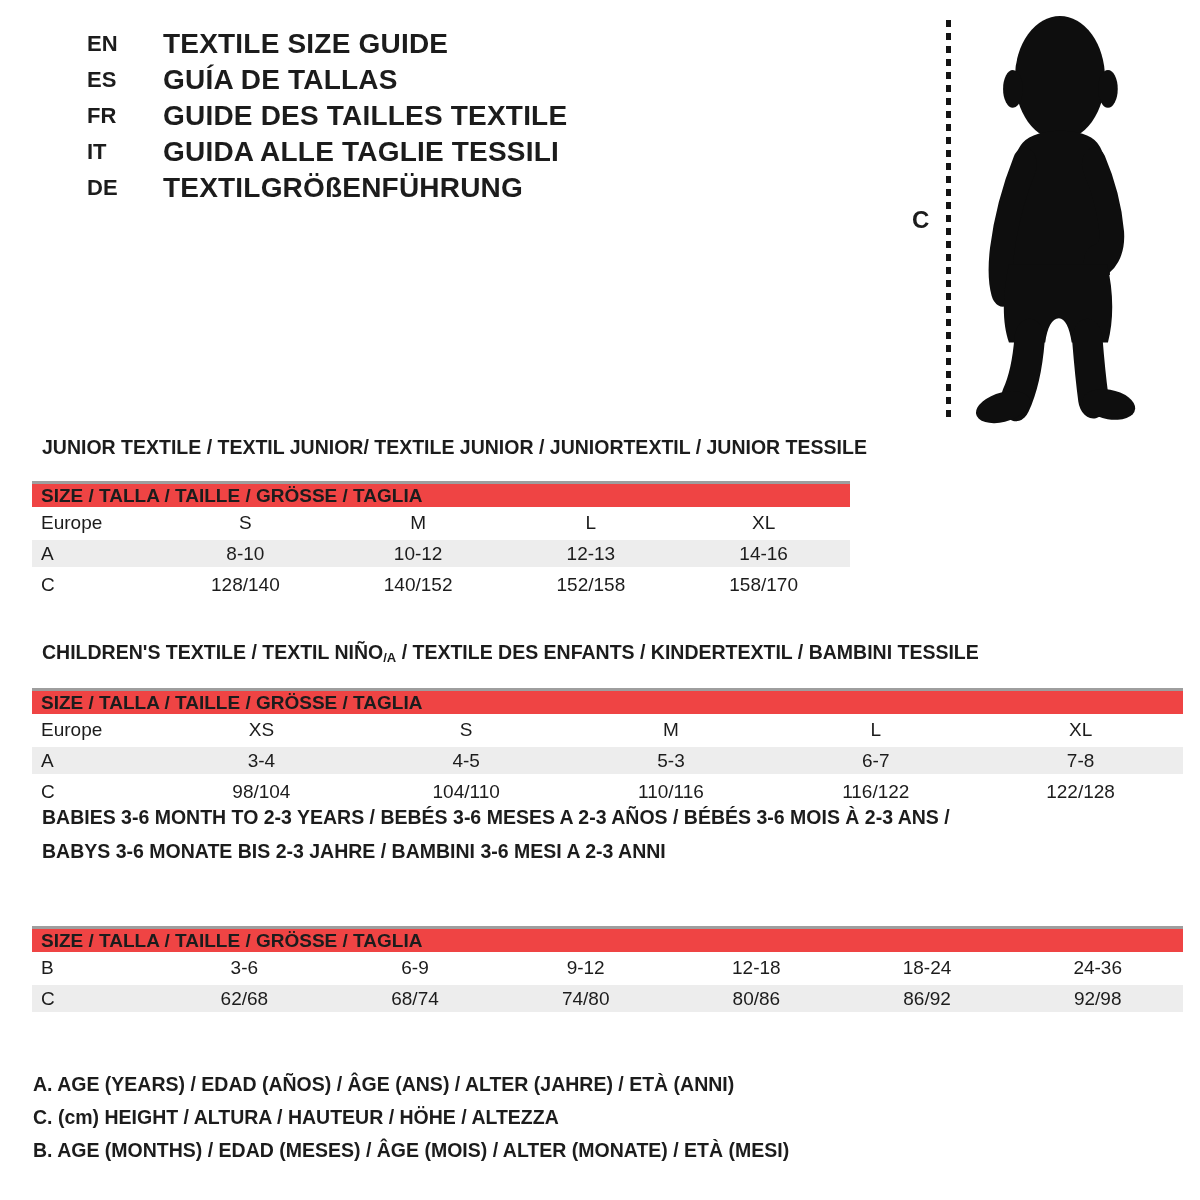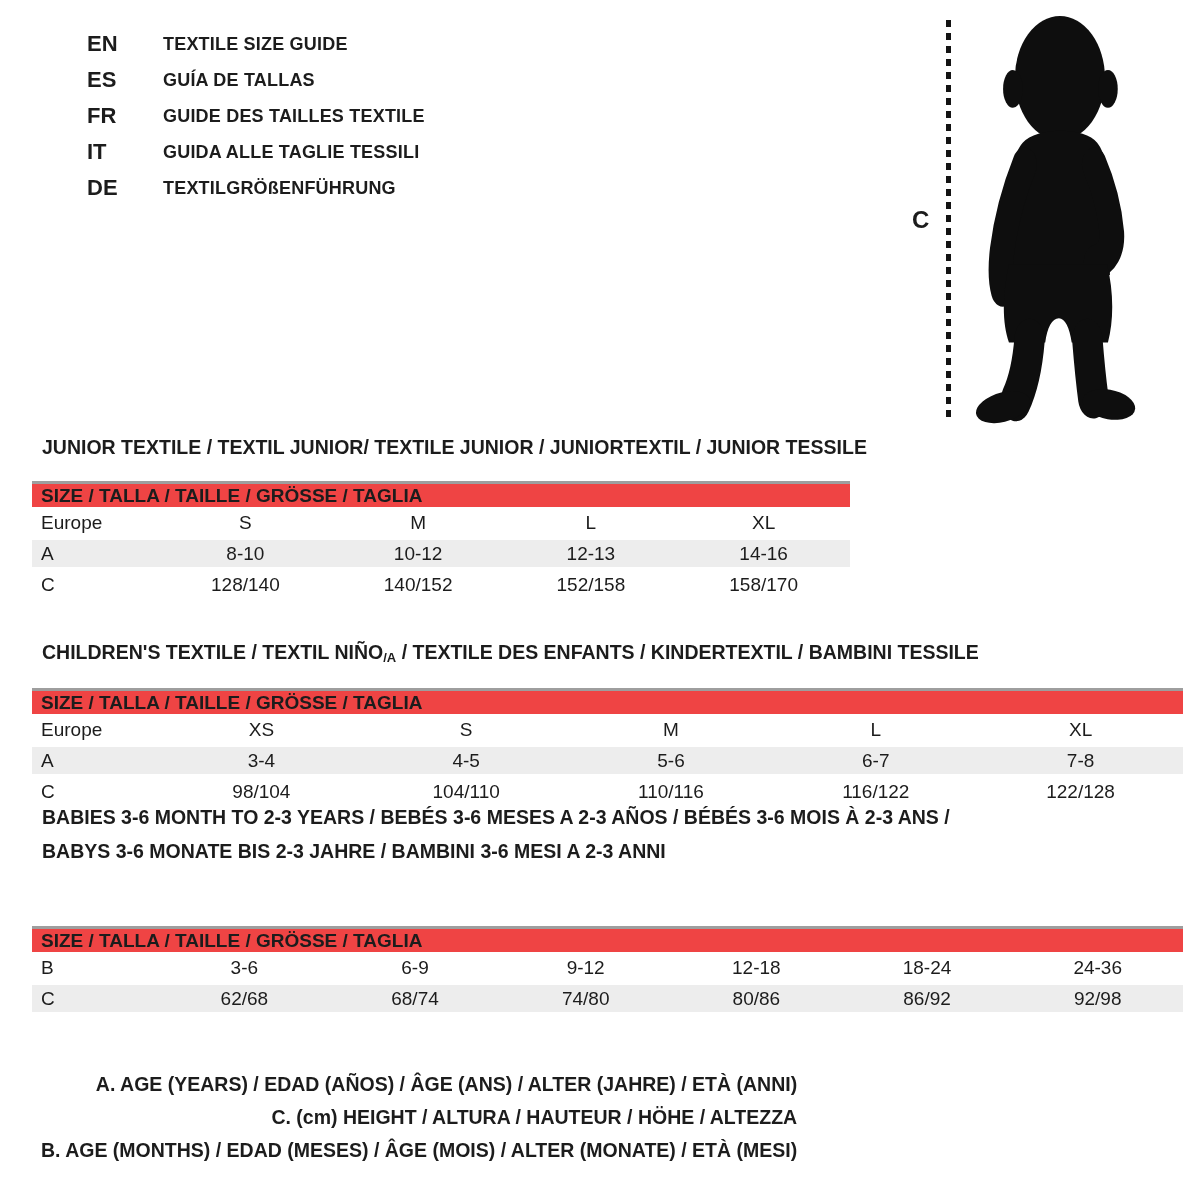--- a/index.html
+++ b/index.html
@@ -10,21 +10,21 @@
     font-family:"Liberation Sans",sans-serif;
     position:relative;
     overflow:hidden;
   }
   .abs{position:absolute;}
 
   
   .lang-list{left:42px;top:26px;}
   .lang-row{display:flex;height:36px;align-items:center;margin-left:45px;}
   .lang-code{width:76px;font-weight:bold;font-size:22px;}
-  .lang-title{font-weight:bold;font-size:18px;letter-spacing:.2px;white-space:nowrap;}
+  .lang-title{font-weight:bold;font-size:28px;letter-spacing:.2px;white-space:nowrap;}
 
   
   .c-label{left:912px;top:206px;font-size:24px;font-weight:bold;}
   .dash-line{
     left:946px;top:20px;width:5px;height:398px;
     background:repeating-linear-gradient(to bottom,#131313 0 7px,transparent 7px 13px);
   }
   .toddler{left:958px;top:8px;}
 
   
@@ -47,21 +47,21 @@
   .trow{display:flex;height:31px;align-items:center;font-size:19px;}
   .trow.shaded{
     background:#ededed;
     border-top:2px solid #ffffff;border-bottom:2px solid #ffffff;
     box-sizing:border-box;
   }
   .tlabel{width:118px;padding-left:9px;flex:none;}
   .tval{flex:1;text-align:center;}
 
   
-  #legend{left:41px;top:1068px;line-height:33px;text-align:right;}
+  #legend{left:33px;top:1068px;line-height:33px;}
   .legend-line{font-weight:bold;font-size:19.5px;white-space:nowrap;}
 </style>
 </head>
 <body>
 
 <div>
 
   <div class="abs lang-list">
     <div class="lang-row">
       <span class="lang-code">EN</span>
@@ -137,21 +137,21 @@
       <span class="tval">XS</span>
       <span class="tval">S</span>
       <span class="tval">M</span>
       <span class="tval">L</span>
       <span class="tval">XL</span>
     </div>
     <div class="trow shaded">
       <span class="tlabel">A</span>
       <span class="tval">3-4</span>
       <span class="tval">4-5</span>
-      <span class="tval">5-6</span>
+      <span class="tval">5-3</span>
       <span class="tval">6-7</span>
       <span class="tval">7-8</span>
     </div>
     <div class="trow">
       <span class="tlabel">C</span>
       <span class="tval">98/104</span>
       <span class="tval">104/110</span>
       <span class="tval">110/116</span>
       <span class="tval">116/122</span>
       <span class="tval">122/128</span>

